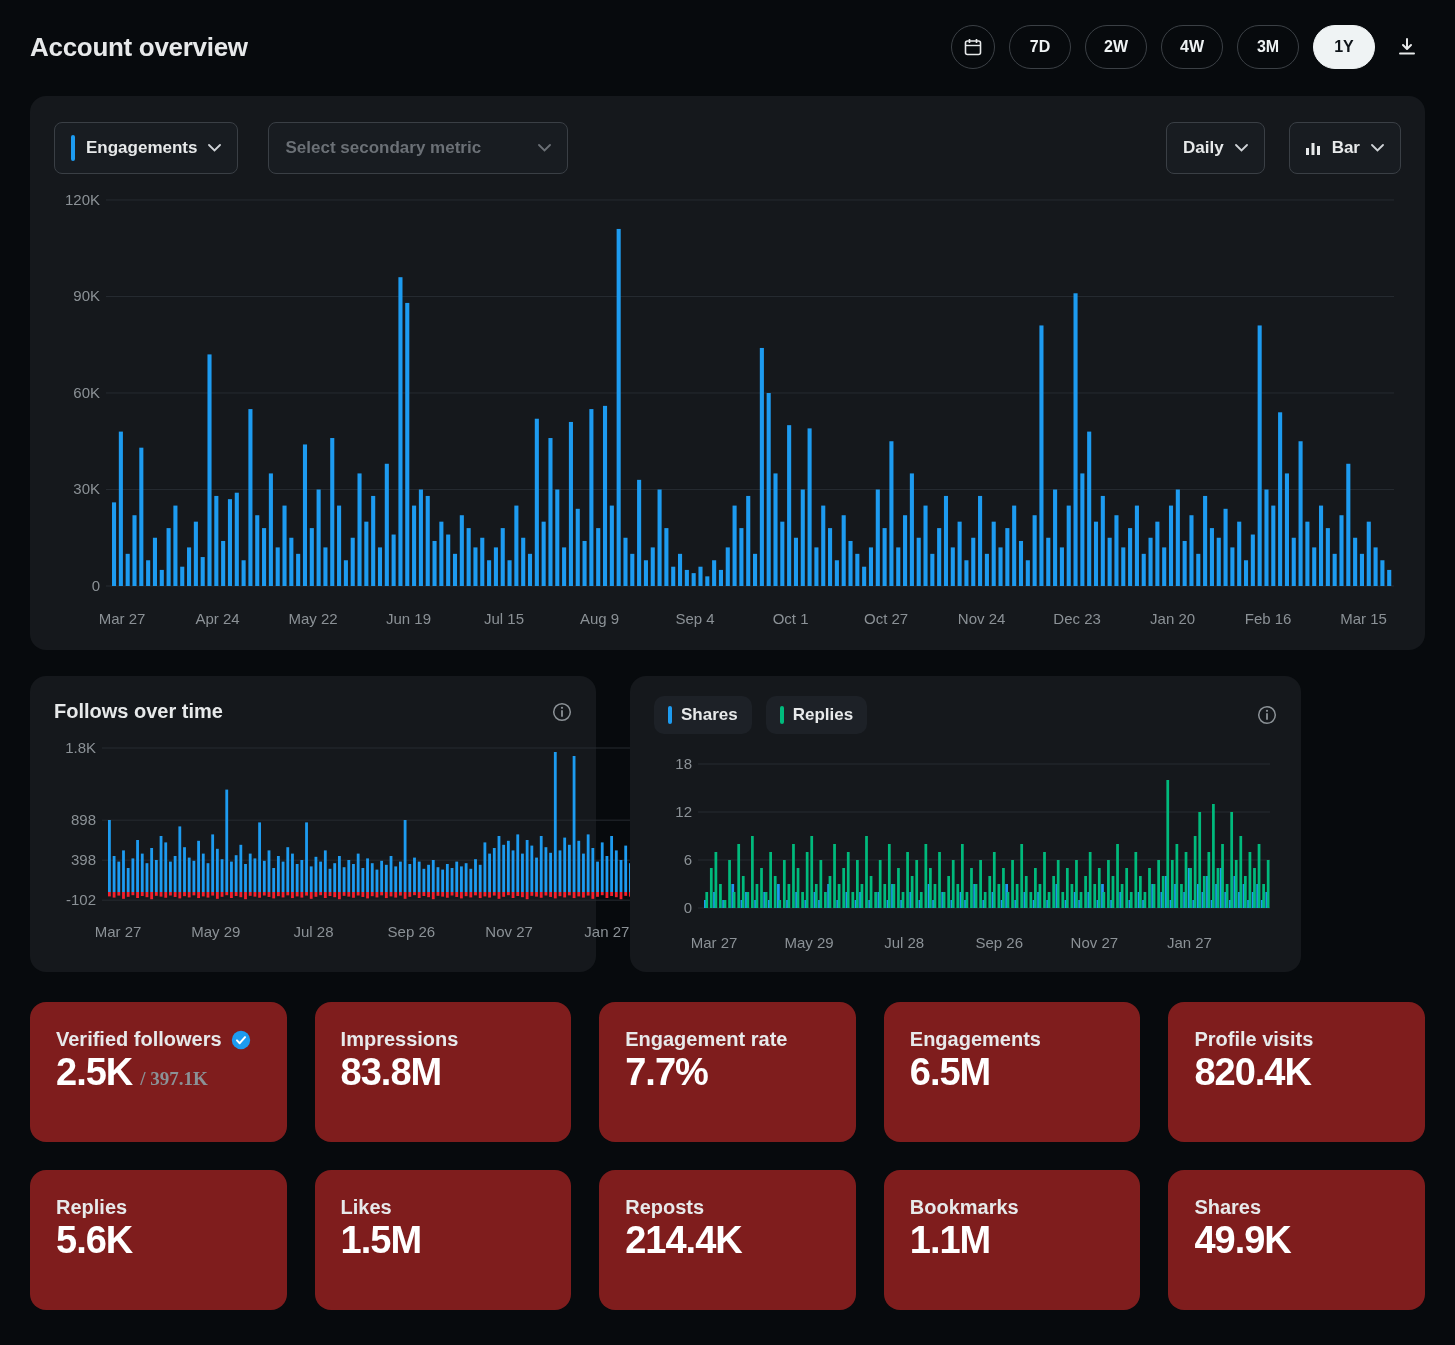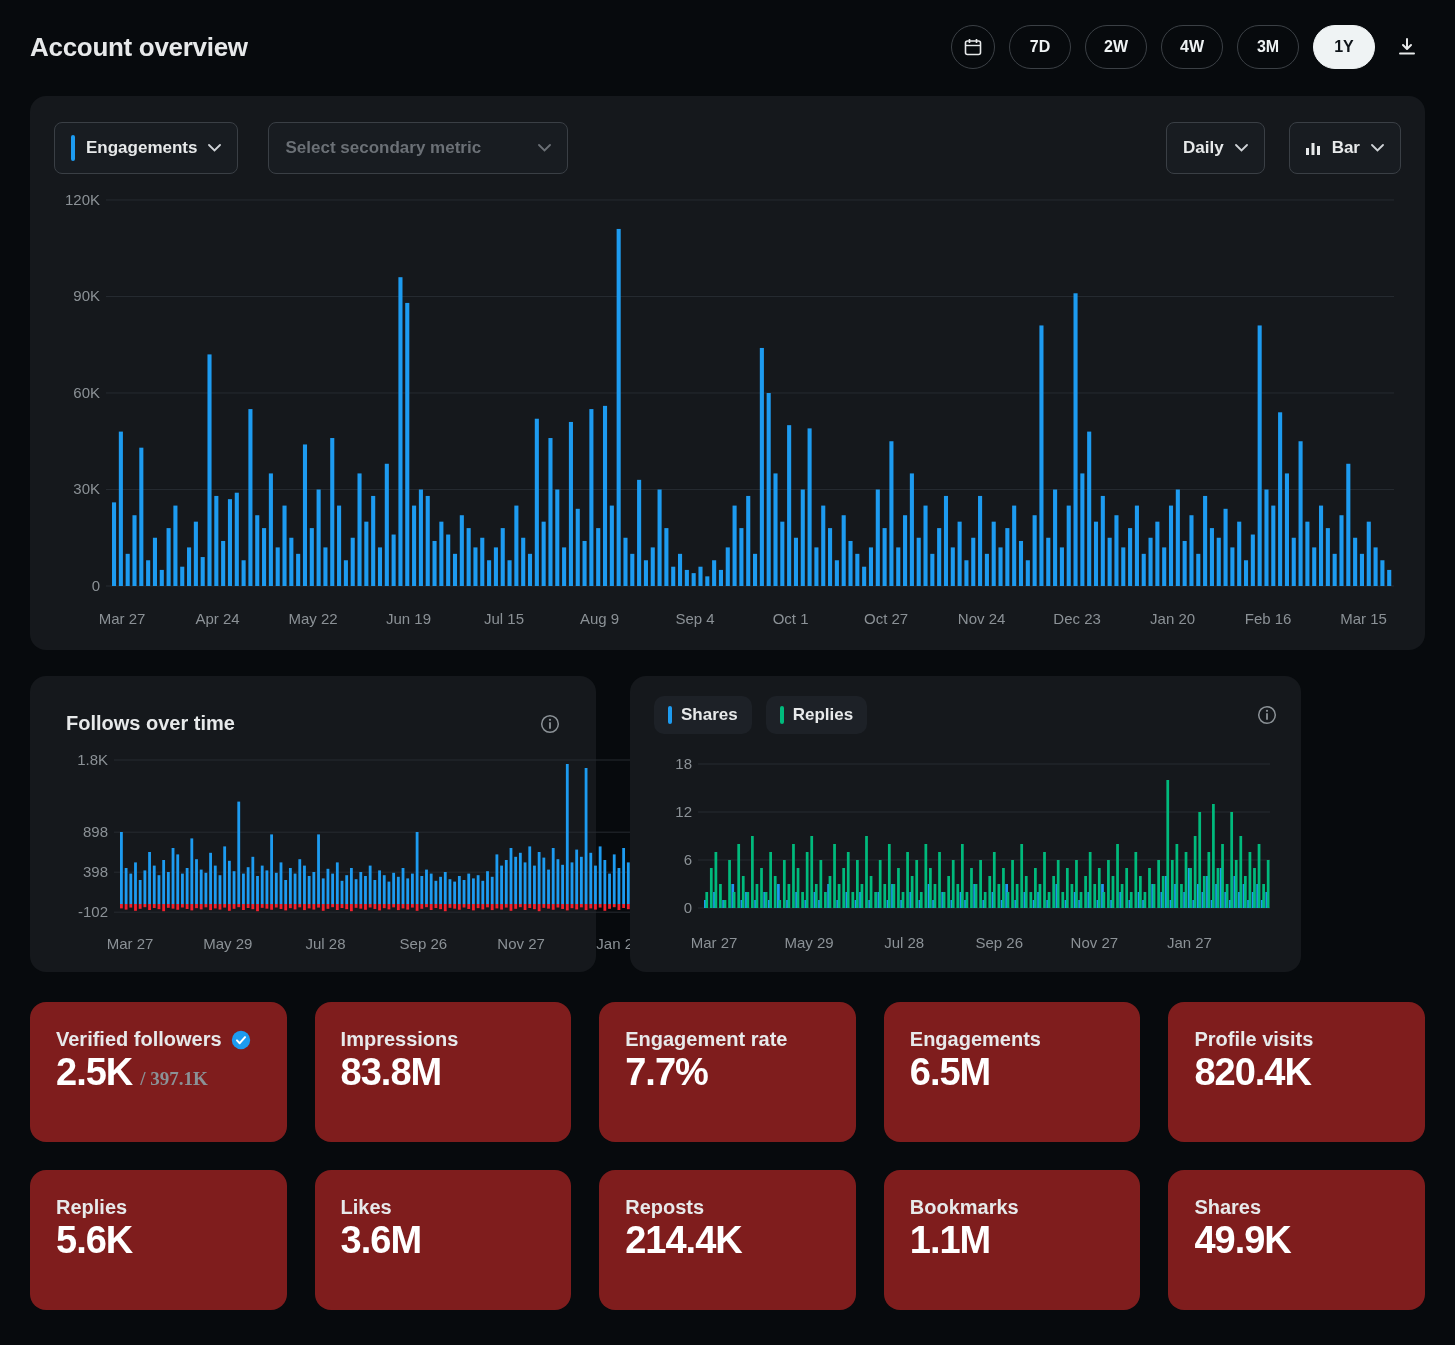--- a/index.html
+++ b/index.html
@@ -37,21 +37,21 @@
     display:inline-flex; align-items:center; gap:11px;
     background:#181c21; border:1px solid #3a3f45; border-radius:8px;
     height:52px; padding:0 16px; cursor:pointer;
     color:#e7e9ea; font-family:inherit; font-size:17px; font-weight:700;
   }
   .select-btn.secondary { color:#6b7076; font-weight:600; min-width:300px; justify-content:space-between; }
   .accent-bar { width:4px; height:26px; border-radius:2px; background:#1d9bf0; }
   .chart-svg { display:block; margin-top:14px; }
   
   .row2 { display:flex; gap:34px; margin-top:26px; }
-  .follows-card { width:566px; height:296px; padding:36px; }
+  .follows-card { width:566px; height:296px; padding:24px; }
   .activity-card { width:671px; height:296px; padding:20px 24px 24px 24px; }
   .card-head { display:flex; justify-content:space-between; align-items:center; }
   .card-head h3 { font-size:20px; font-weight:600; color:#e7e9ea; }
   .legend { display:flex; gap:14px; }
   .chip {
     display:inline-flex; align-items:center; gap:9px;
     background:#1d2127; border:none; border-radius:10px;
     padding:9px 14px; cursor:pointer;
     color:#e7e9ea; font-family:inherit; font-size:17px; font-weight:700;
   }
@@ -918,21 +918,21 @@
       </div>
     <div class="mvalue-row">
         <span class="mvalue">5.6K</span>
       </div>
   </div>
   <div class="mcard">
     <div class="mlabel">
         <span>Likes</span>
       </div>
     <div class="mvalue-row">
-        <span class="mvalue">3.6M</span>
+        <span class="mvalue">1.5M</span>
       </div>
   </div>
   <div class="mcard">
     <div class="mlabel">
         <span>Reposts</span>
       </div>
     <div class="mvalue-row">
         <span class="mvalue">214.4K</span>
       </div>
   </div>

